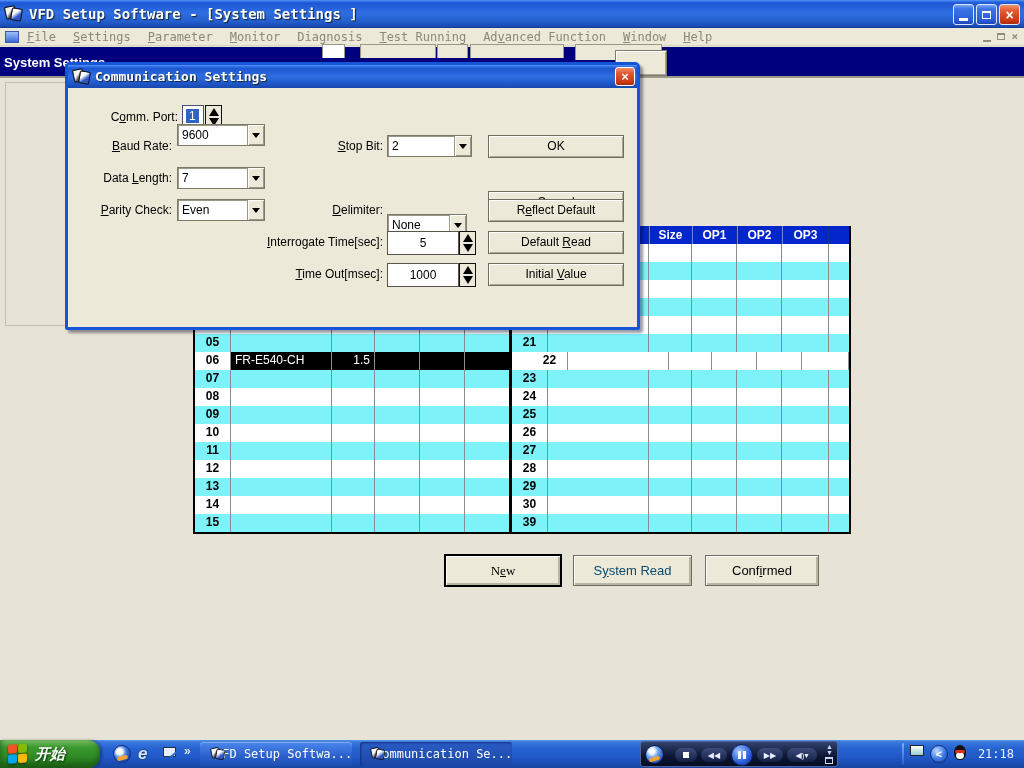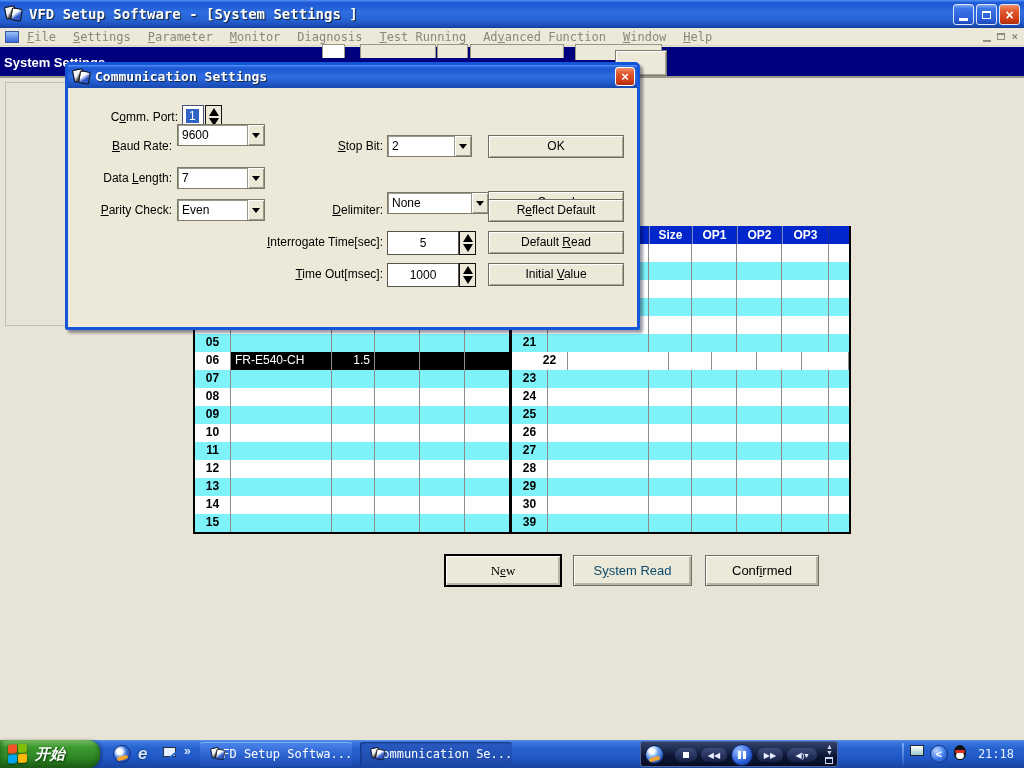--- a/index.html
+++ b/index.html
@@ -515,21 +515,21 @@
     <div class="dlg-btn" style="top:79px;margin-top:24px;">Cancel</div>
 
     <span class="f-label" style="left:4px; top:115px; width:100px;"><u>P</u>arity Check:</span>
     <div class="combo" style="left:109px; top:111px; width:88px;">
       <span class="val">Even</span>
         <span class="cbtn">
           <i class="tri-dn"></i>
         </span>
     </div>
     <span class="f-label" style="left:215px; top:115px; width:100px;"><u>D</u>elimiter:</span>
-    <div class="combo" style="left:319px; top:104px; width:102px;">
+    <div class="combo" style="left:319px; top:126px; width:80px;">
       <span class="val">None</span>
         <span class="cbtn">
           <i class="tri-dn"></i>
         </span>
     </div>
     <div class="dlg-btn" style="top:111px;">R<u>e</u>flect Default</div>
 
     <span class="f-label" style="left:160px; top:147px; width:155px;"><u>I</u>nterrogate Time[sec]:</span>
     <div class="spinbox" style="left:319px; top:143px; width:72px;">5</div>
     <div class="spinner" style="left:391px; top:143px;">

